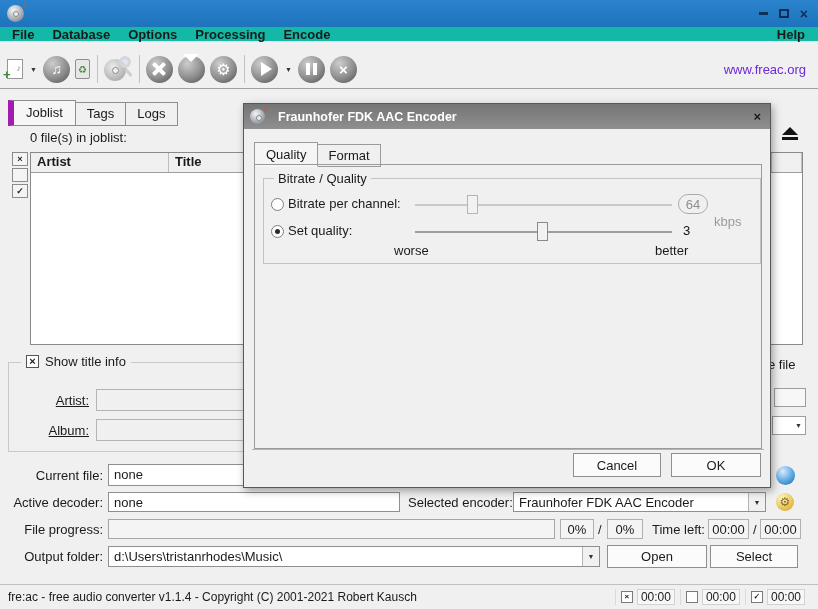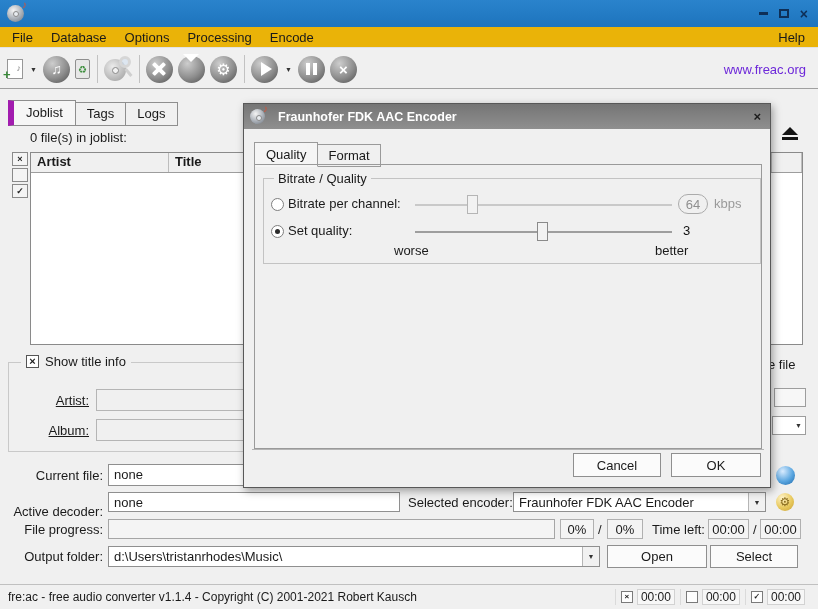--- a/index.html
+++ b/index.html
@@ -15,22 +15,22 @@
   .cd-icon::after { content:""; position:absolute; left:6px; top:6px; width:4px; height:4px; border-radius:50%;
     background:#e8ecf0; border:1px solid #8a8a8a; }
   .cd-icon .cd-note { position:absolute; right:-3px; top:-6px; color:#d2543a; font-size:10px; font-weight:bold; }
   .window-title { color:#0e2f57; font-weight:bold; font-size:13px; }
   .win-controls { margin-left:auto; display:flex; align-items:center; gap:11px; padding-right:3px; }
   .glyph-min { width:9px; height:3px; background:#0e2f57; }
   .glyph-max { width:10px; height:9px; border:2px solid #0e2f57; }
   .glyph-close { color:#0e2f57; font-weight:bold; font-size:14px; line-height:10px; }
 
   
-  .menubar { position:absolute; left:0; top:27px; width:818px; height:21px; background:#eab308;
-    border-bottom:1px solid #e2e2e2; display:flex; align-items:center; padding:0 3px; }
+  .menubar { position:absolute; left:0; top:27px; width:818px; height:15px; background:#14b8a6;
+    border-bottom:1px solid #e2e2e2; display:flex; align-items:center; padding:0 3px;font-weight:bold; }
   .menu-item { padding:3px 9px; }
   .menu-help { margin-left:auto; padding:3px 10px; }
 
   
   .toolbar { position:absolute; left:0; top:50px; width:818px; height:39px; border-bottom:1px solid #a0a0a0;
     display:flex; align-items:center; padding:0 7px; }
   .tbtn { display:flex; align-items:center; justify-content:center; margin-right:5px; }
   .sphere { width:27px; height:27px; border-radius:50%; position:relative; flex:none;
     background:radial-gradient(circle at 35% 28%, #cdcdcd, #8e8e8e 55%, #4e4e4e);
     display:flex; align-items:center; justify-content:center; }
@@ -156,21 +156,21 @@
     border-radius:50%; background:#2b2b2b; }
   .r-label { position:absolute; left:24px; }
   .track { position:absolute; left:151px; width:257px; height:2px; }
   .track.enabled { background:#9e9e9e; }
   .track.disabled { background:#c9c9c9; }
   .handle { position:absolute; width:11px; height:19px; background:#f2f2f2; }
   .handle.enabled { border:1px solid #8a8a8a; }
   .handle.disabled { border:1px solid #b5b5b5; }
   .val-box { position:absolute; left:414px; width:30px; height:20px; border:1px solid #ababab;
     text-align:center; color:#8f8f8f; padding-top:2px; }
-  .unit { position:absolute; left:450px; color:#9a9a9a; }
+  .unit { position:absolute; left:450px; color:#9a9a9a;margin-top:18px; }
   .q-val { position:absolute; left:419px; color:#111; }
   .scale-label { position:absolute; }
   .dialog-sep { position:absolute; left:8px; width:512px; top:345px; height:1px; background:#b5b5b5; }
   .dbtn { position:absolute; top:349px; height:24px; background:#fbfbfb; border:1px solid #8f8f8f;
     display:flex; align-items:center; justify-content:center; }
 </style>
 </head>
 <body>
 
 <div id="app">
@@ -300,21 +300,21 @@
   <span class="partial-label">e file</span>
   <span class="partial-field"></span>
   <span class="partial-dropdown">
     <span>▼</span>
   </span>
 
   <span class="b-label" style="top:468px;">Current file:</span>
   <span class="field" style="left:108px; top:464px; width:627px; height:22px;">none</span>
   <span class="orb-blue"></span>
 
-  <span class="b-label" style="top:495px;margin-top:9px;">Active decoder:</span>
+  <span class="b-label" style="top:495px;">Active decoder:</span>
   <span class="field" style="left:108px; top:492px; width:292px; height:20px;">none</span>
   <span style="position:absolute; left:408px; top:495px;">Selected encoder:</span>
   <span class="combo" style="left:513px; top:492px; width:253px; height:20px;">
     <span class="combo-text">Fraunhofer FDK AAC Encoder</span>
     <span class="combo-arrow">▼</span>
   </span>
   <span class="orb-gold">
       <span>⚙</span>
     </span>
 

